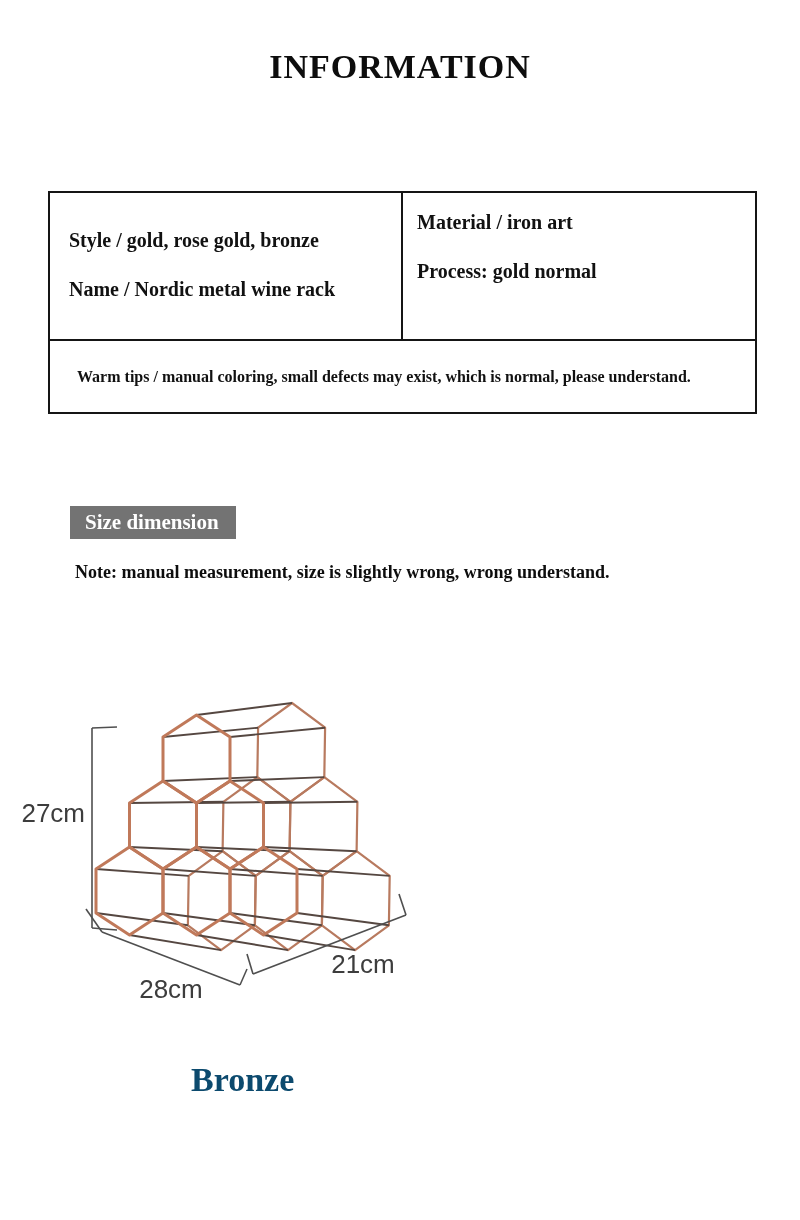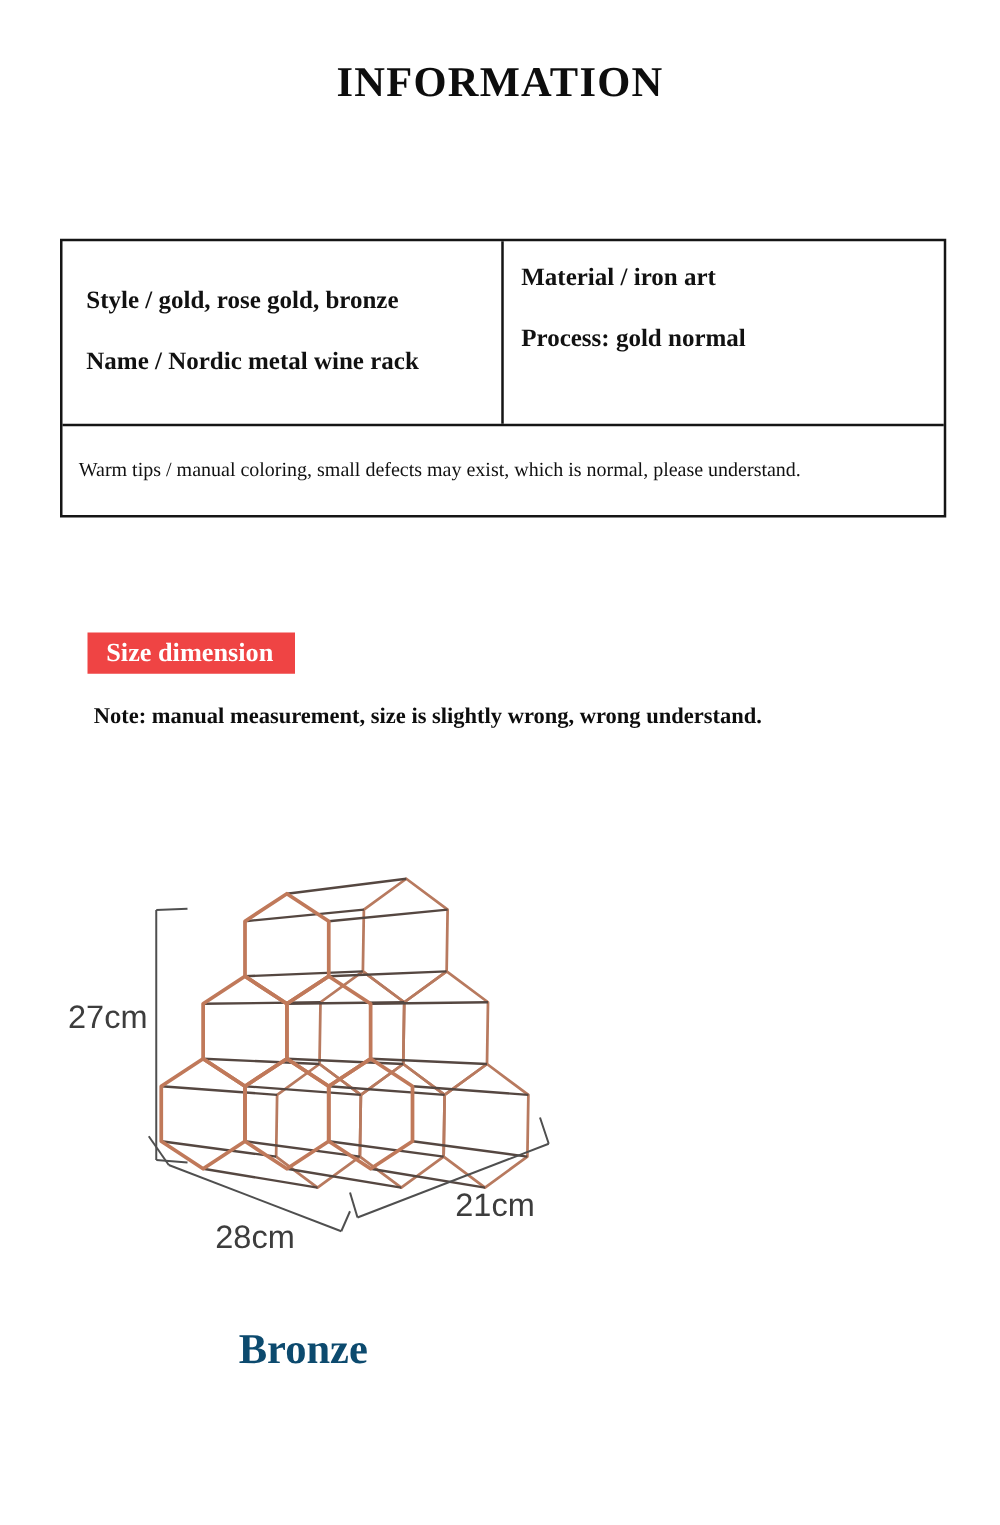--- a/index.html
+++ b/index.html
@@ -19,33 +19,33 @@
   .info-row-top{display:flex;height:146px;border-bottom:2px solid #151515;}
   .info-cell-left{
     width:353px;border-right:2px solid #151515;box-sizing:border-box;
     padding:37px 0 0 19px;
   }
   .info-cell-right{flex:1;padding:19px 0 0 14px;}
   .cell-line{font-size:20px;font-weight:700;line-height:20px;margin:0 0 29px 0;}
   .info-row-bottom{
     height:71px;display:flex;align-items:center;padding-left:13px;
   }
-  .warm-tips{font-size:16px;font-weight:400;line-height:18px;}
+  .warm-tips{font-size:16px;font-weight:700;line-height:18px;margin-left:14px;}
   
   .size-badge{
     position:absolute;left:70px;top:506px;width:166px;height:33px;
     background:#4c4c4e;color:#fff;display:flex;align-items:center;
     padding-left:15px;box-sizing:border-box;
   }
   .size-badge span{font-size:21px;font-weight:700;line-height:21px;}
   .size-note{
     position:absolute;left:75px;top:562px;font-size:18px;font-weight:700;color:#0d0d0d;
   }
   
-  .rack-figure{position:absolute;left:20px;top:685px;width:440px;height:330px;margin-left:33px;}
+  .rack-figure{position:absolute;left:20px;top:685px;width:440px;height:330px;}
   .dim-label{
     font-family:"Liberation Sans", sans-serif;font-size:26px;fill:#3d3d3d;
   }
   .variant-label{
     position:absolute;left:191px;top:1058px;font-size:34px;font-weight:700;
     line-height:44px;color:#0c4a6e;
   }
 </style>
 </head>
 <body>
@@ -63,21 +63,21 @@
       <div class="info-cell-right">
         <div class="cell-line">Material / iron art</div>
         <div class="cell-line">Process: gold normal</div>
       </div>
     </div>
     <div class="info-row-bottom">
       <div class="warm-tips">Warm tips / manual coloring, small defects may exist, which is normal, please understand.</div>
     </div>
   </div>
 
-  <div class="size-badge" style="background: #ef4444;">
+  <div class="size-badge" style="background: #737373;">
     <span>Size dimension</span>
   </div>
 
   <div class="size-note">Note: manual measurement, size is slightly wrong, wrong understand.</div>
 
   <div class="rack-figure">
     <svg width="440" height="330" viewBox="0 0 440 330" xmlns="http://www.w3.org/2000/svg">
 
       <g id="rack-wireframe">
           <polygon points="202.6,166.2 235.7,190.9 234.9,240.3 201.0,265.1 167.9,240.3 168.7,190.9" fill="none" stroke="#b87a5f" stroke-width="2.2" stroke-linejoin="round"></polygon>

